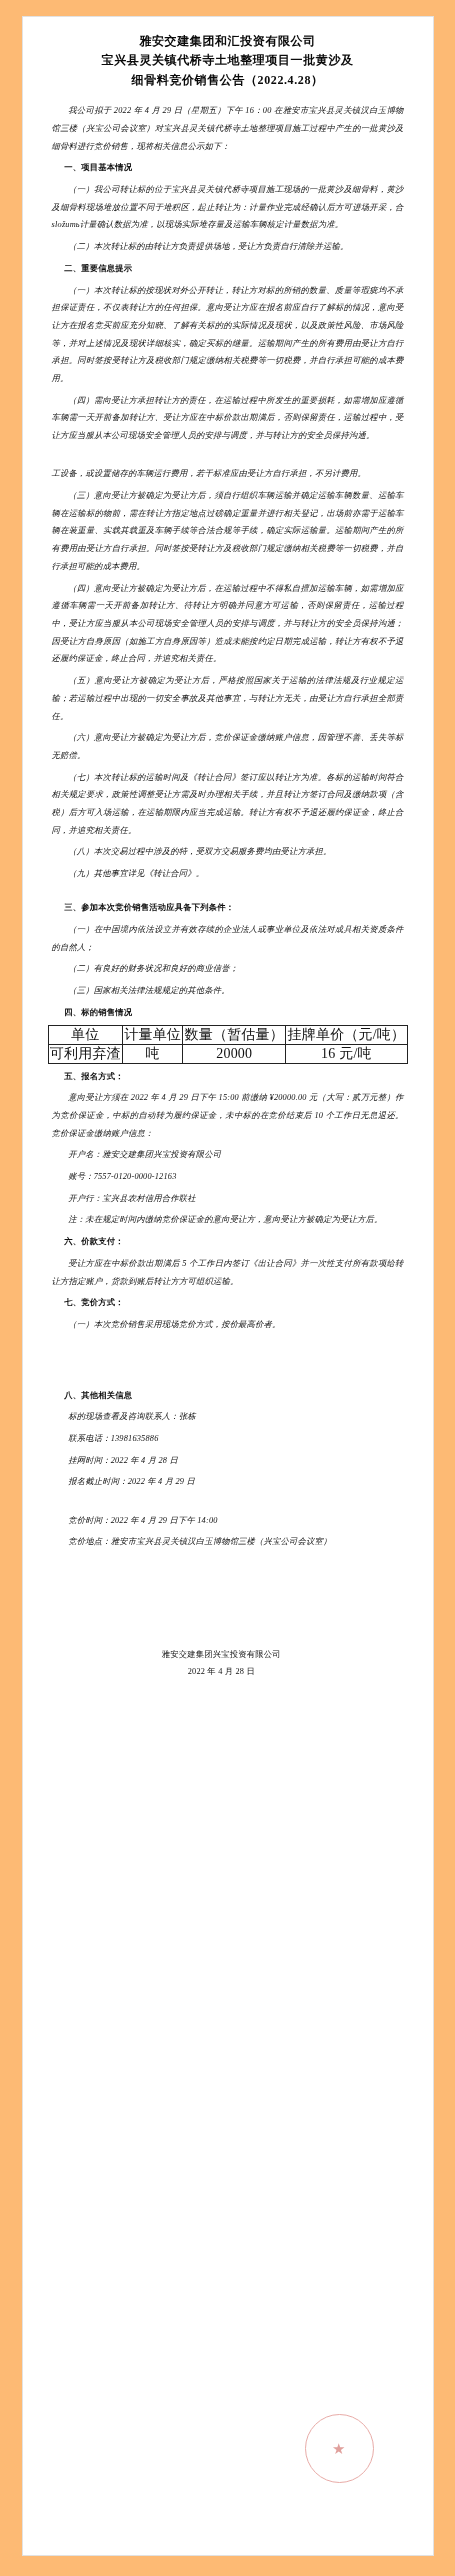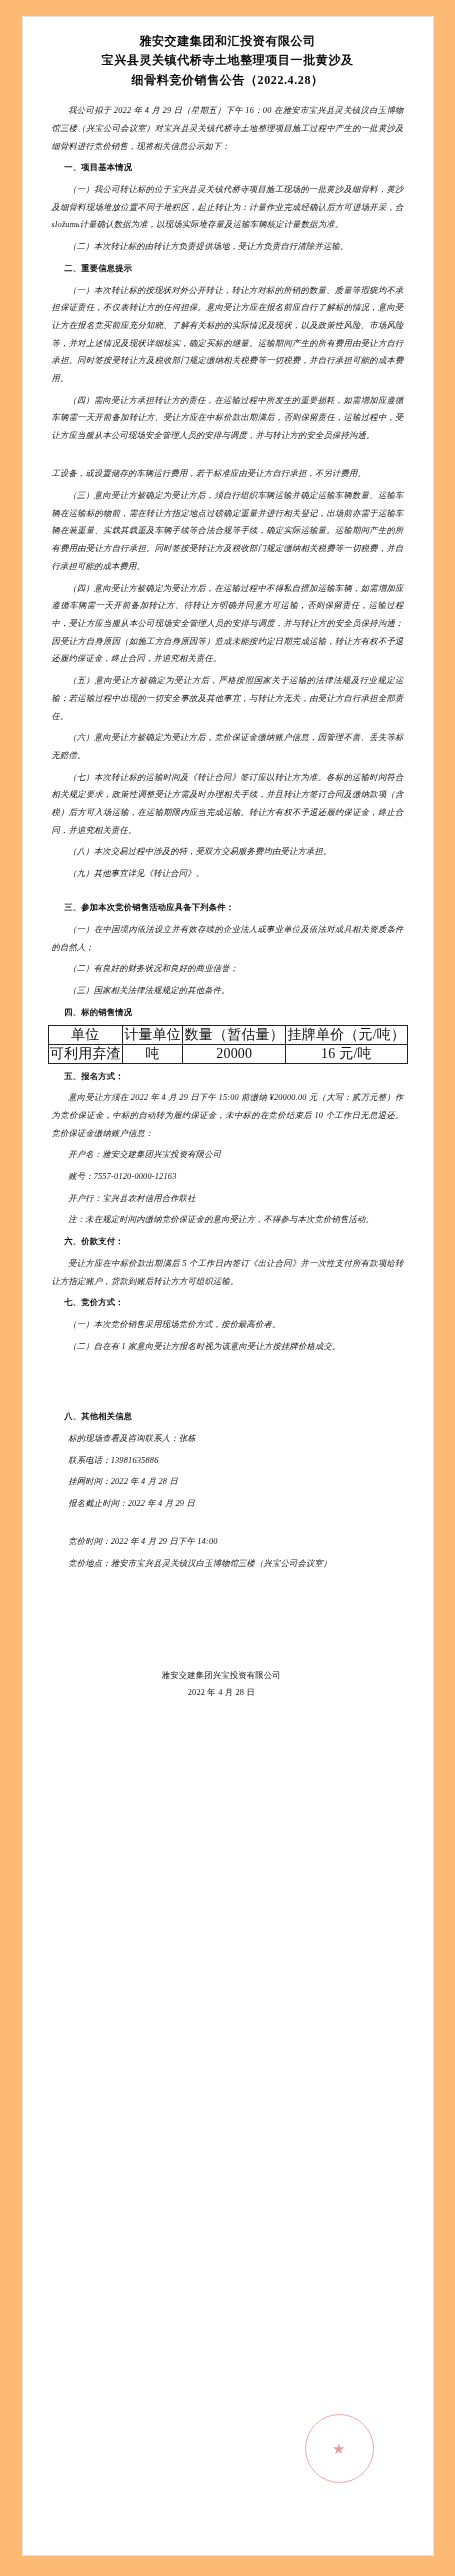--- a/index.html
+++ b/index.html
@@ -172,28 +172,27 @@
             <td>16 元/吨</td>
           </tr>
         </tbody>
       </table>
 
       <p class="sec-head">五、报名方式：</p>
       <p class="p">意向受让方须在 2022 年 4 月 29 日下午 15:00 前缴纳 ¥20000.00 元（大写：贰万元整）作为竞价保证金，中标的自动转为履约保证金，未中标的在竞价结束后 10 个工作日无息退还。竞价保证金缴纳账户信息：</p>
       <p class="p">开户名：雅安交建集团兴宝投资有限公司</p>
       <p class="p">账号：7557-0120-0000-12163</p>
       <p class="p">开户行：宝兴县农村信用合作联社</p>
-      <p class="p">注：未在规定时间内缴纳竞价保证金的意向受让方，不得参与本次竞价销售活动。</p>
+      <p class="p">注：未在规定时间内缴纳竞价保证金的意向受让方，意向受让方被确定为受让方后。</p>
 
       <p class="sec-head">六、价款支付：</p>
       <p class="p">受让方应在中标价款出期满后 5 个工作日内签订《出让合同》并一次性支付所有款项给转让方指定账户，货款到账后转让方方可组织运输。</p>
 
       <p class="sec-head">七、竞价方式：</p>
       <p class="p">（一）本次竞价销售采用现场竞价方式，按价最高价者。</p>
-      <p class="p">（二）自在有 1 家意向受让方报名时视为该意向受让方按挂牌价格成交。</p>
 
       <div class="gap-xl"></div>
 
       <p class="sec-head">八、其他相关信息</p>
       <p class="p">标的现场查看及咨询联系人：张栋</p>
       <p class="p">联系电话：13981635886</p>
       <p class="p">挂网时间：2022 年 4 月 28 日</p>
       <p class="p">报名截止时间：2022 年 4 月 29 日</p>
 
       <div class="gap-md"></div>

